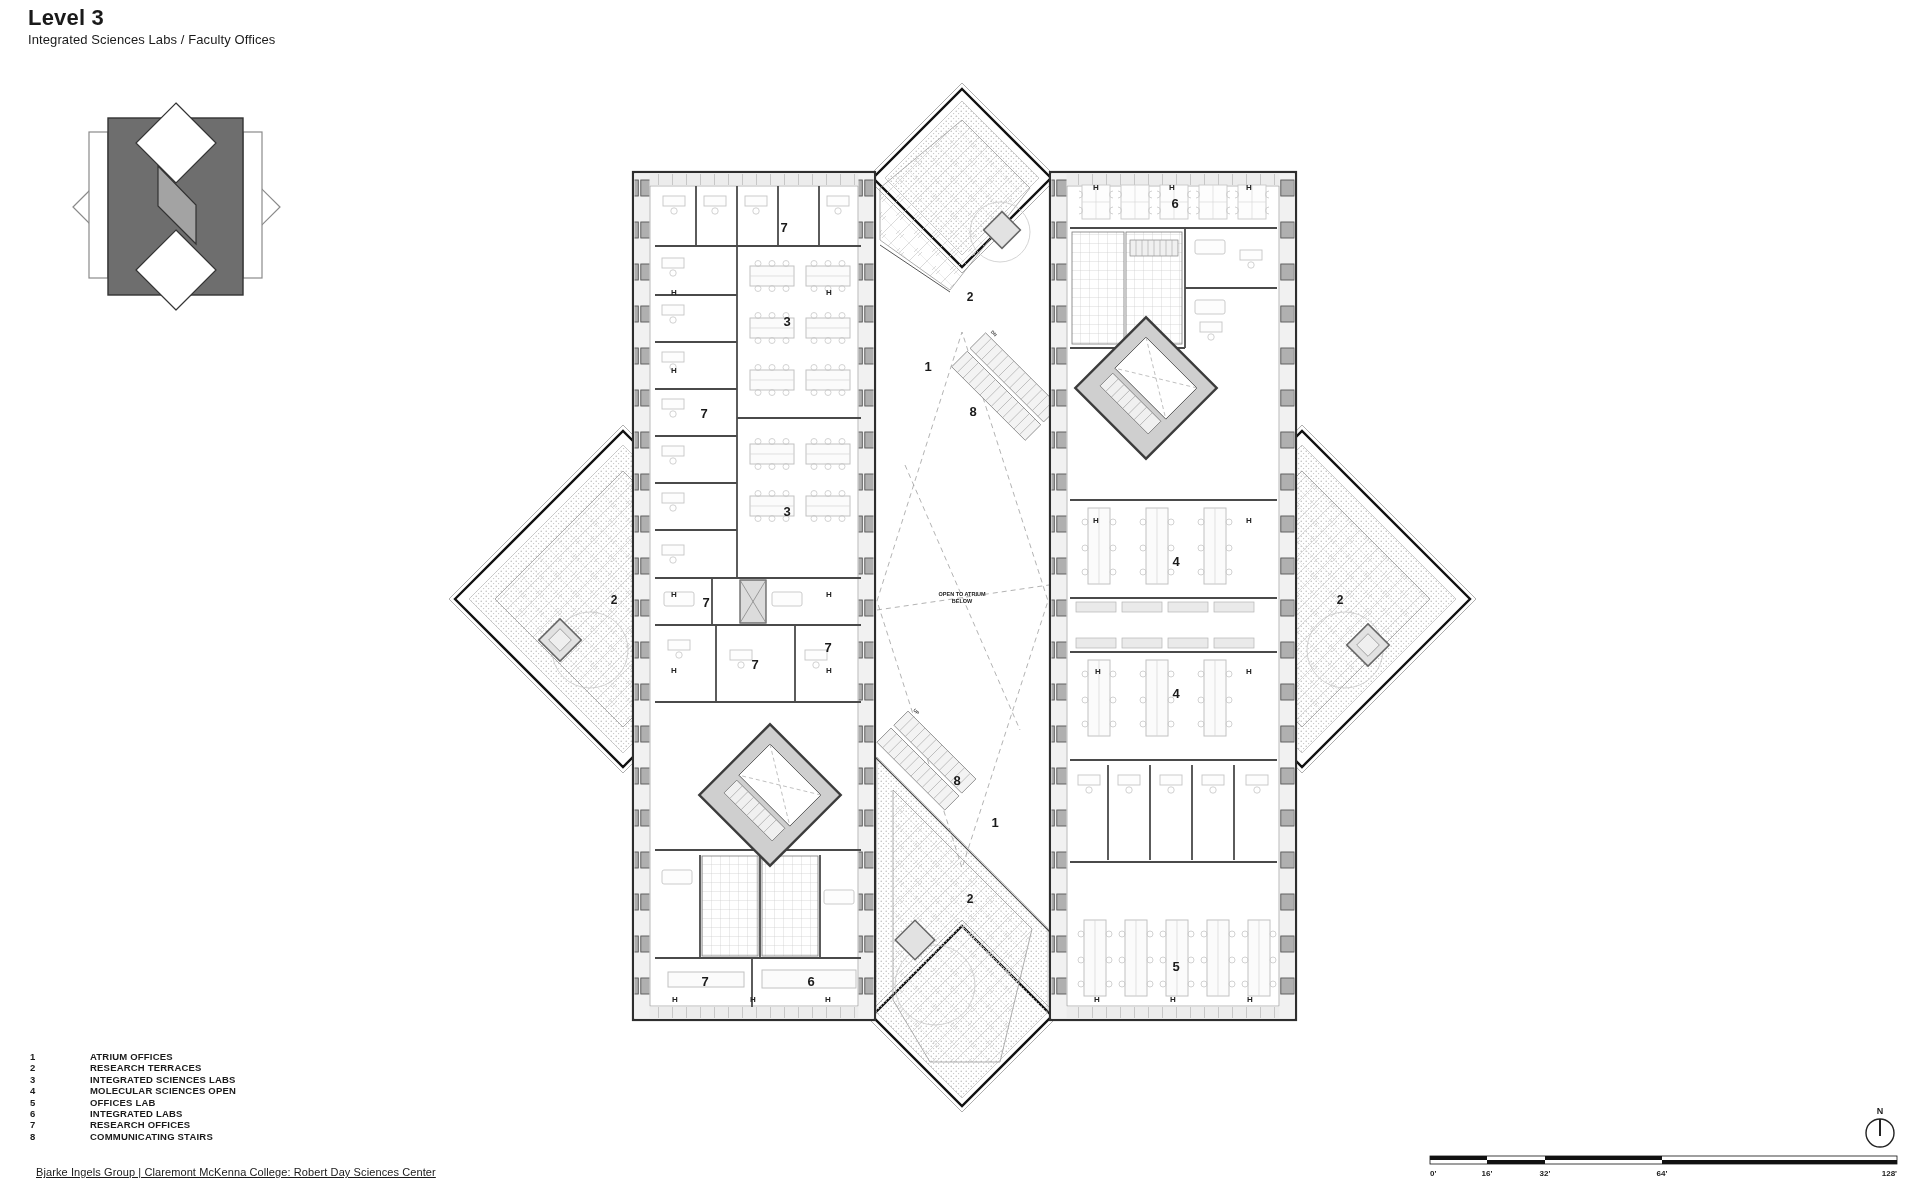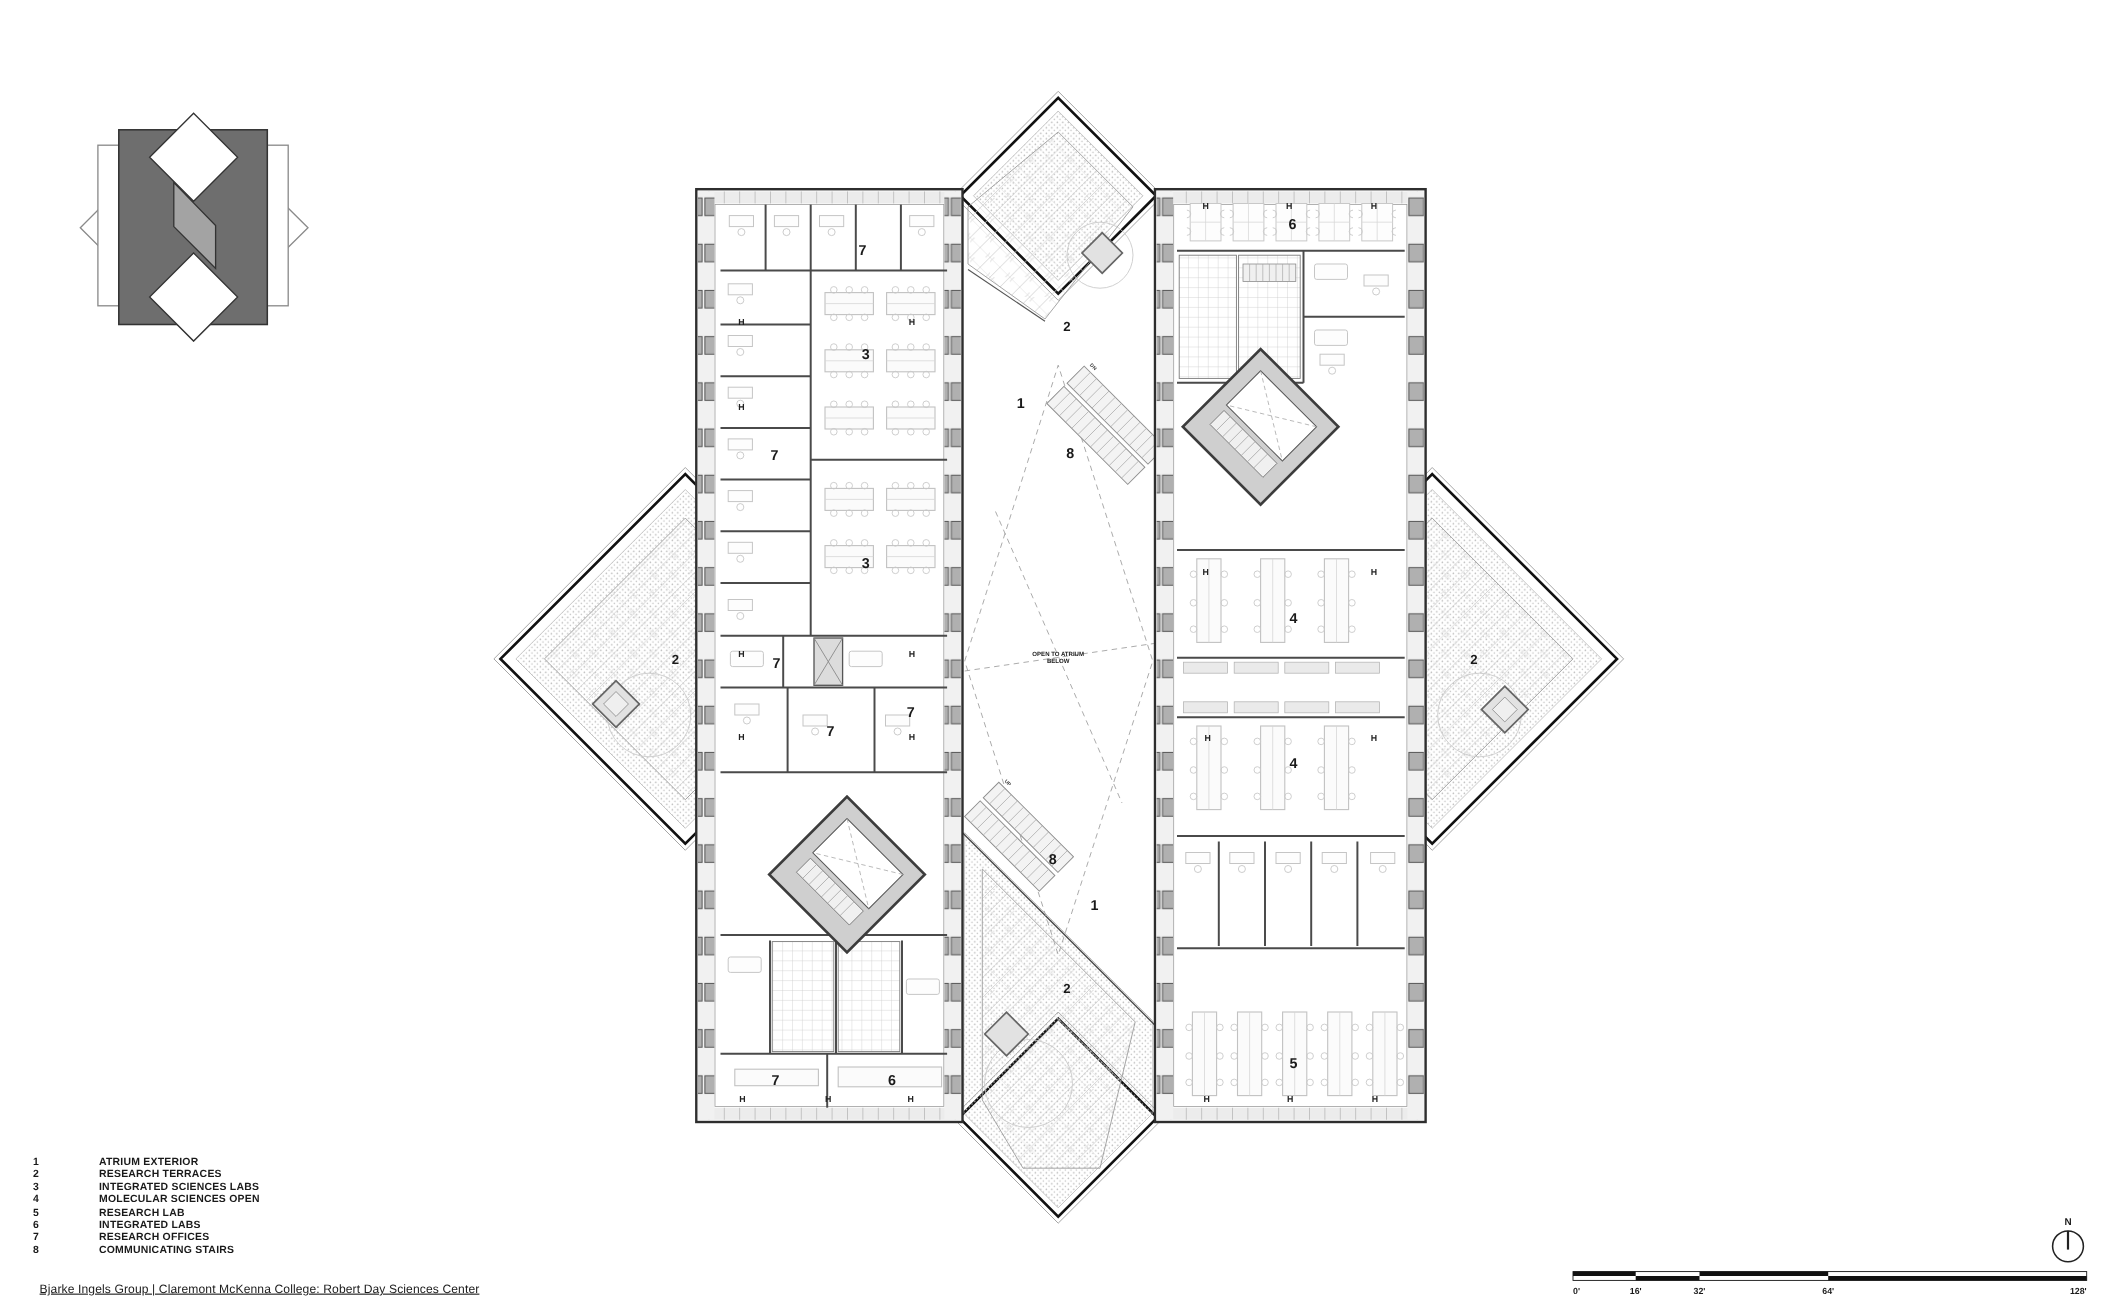--- a/index.html
+++ b/index.html
@@ -24,41 +24,45 @@
   .tiny{font-size:5.5px;font-weight:700;}
   .stairtxt{font-size:4.5px;font-weight:700;fill:#444;}
   .sbtick{font-size:8px;font-weight:700;}
   .ntxt{font-size:9px;font-weight:700;}
 </style>
 </head>
 <body>
 
 <div id="stage">
 
+  <div class="abs" id="titleblock">
+    <div class="t1">Level 3</div>
+    <div class="t2">Integrated Sciences Labs / Faculty Offices</div>
+  </div>
 
   <div class="abs" id="legend">
     <div class="lrow">
         <span class="lnum">1</span>
-        <span>ATRIUM EXTERIOR</span>
+        <span>ATRIUM OFFICES</span>
       </div>
     <div class="lrow">
         <span class="lnum">2</span>
         <span>RESEARCH TERRACES</span>
       </div>
     <div class="lrow">
         <span class="lnum">3</span>
         <span>INTEGRATED SCIENCES LABS</span>
       </div>
     <div class="lrow">
         <span class="lnum">4</span>
         <span>MOLECULAR SCIENCES OPEN</span>
       </div>
     <div class="lrow">
         <span class="lnum">5</span>
-        <span>RESEARCH LAB</span>
+        <span>OFFICES LAB</span>
       </div>
     <div class="lrow">
         <span class="lnum">6</span>
         <span>INTEGRATED LABS</span>
       </div>
     <div class="lrow">
         <span class="lnum">7</span>
         <span>RESEARCH OFFICES</span>
       </div>
     <div class="lrow">

